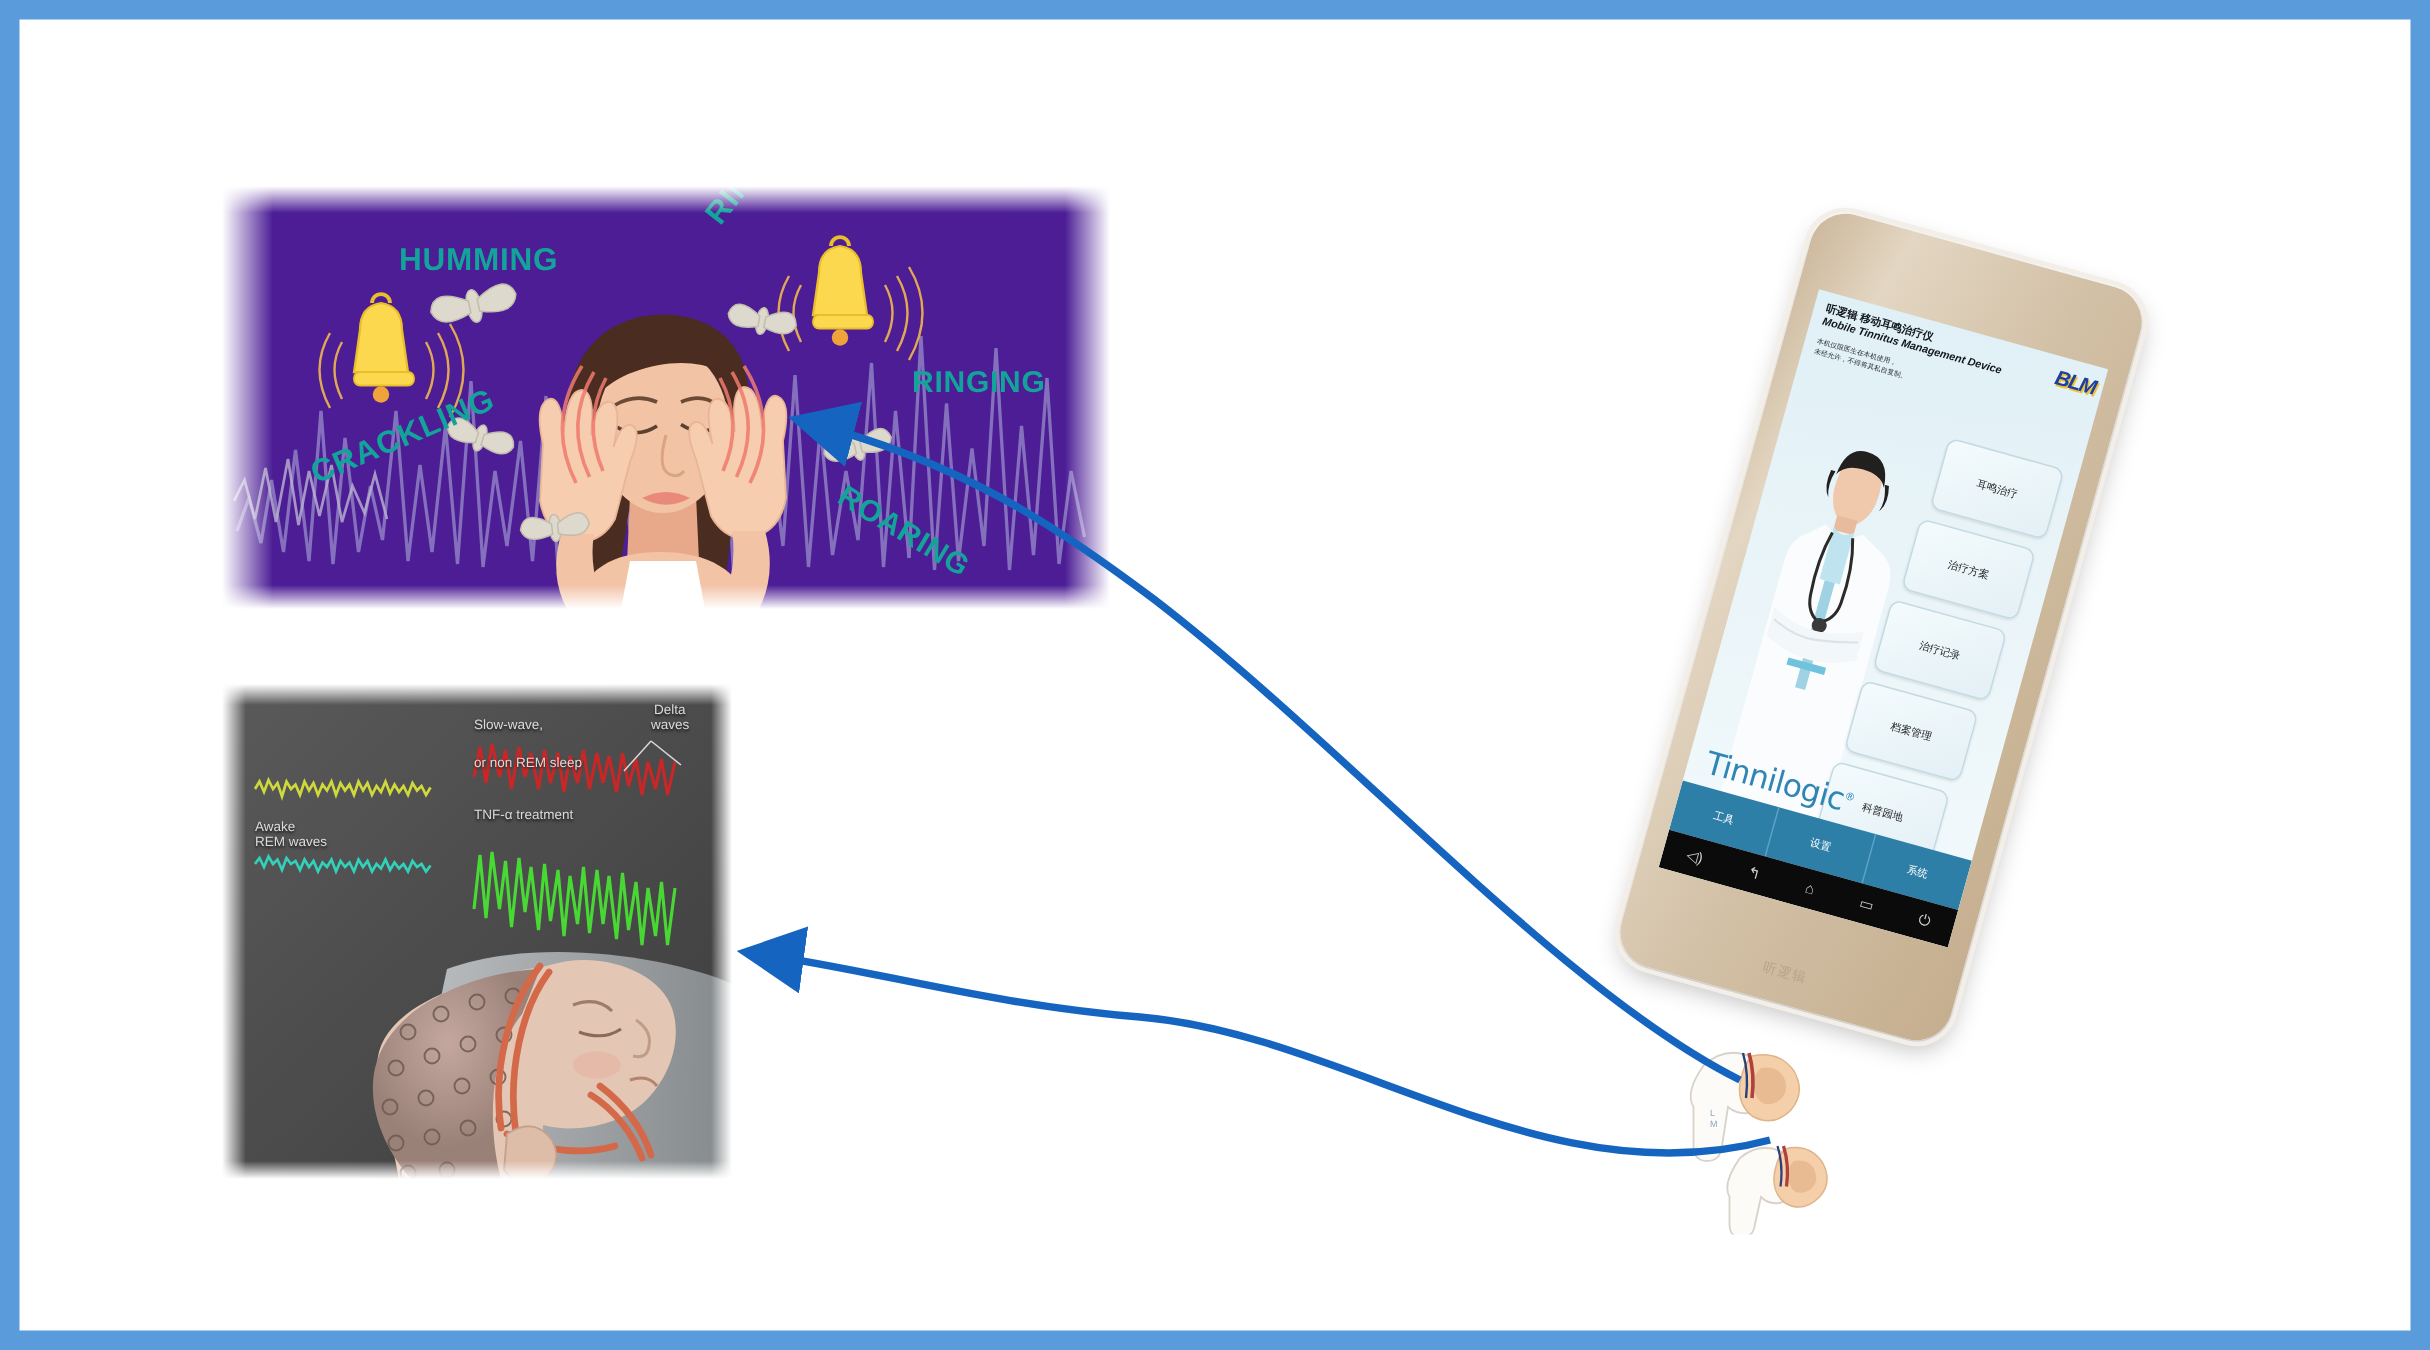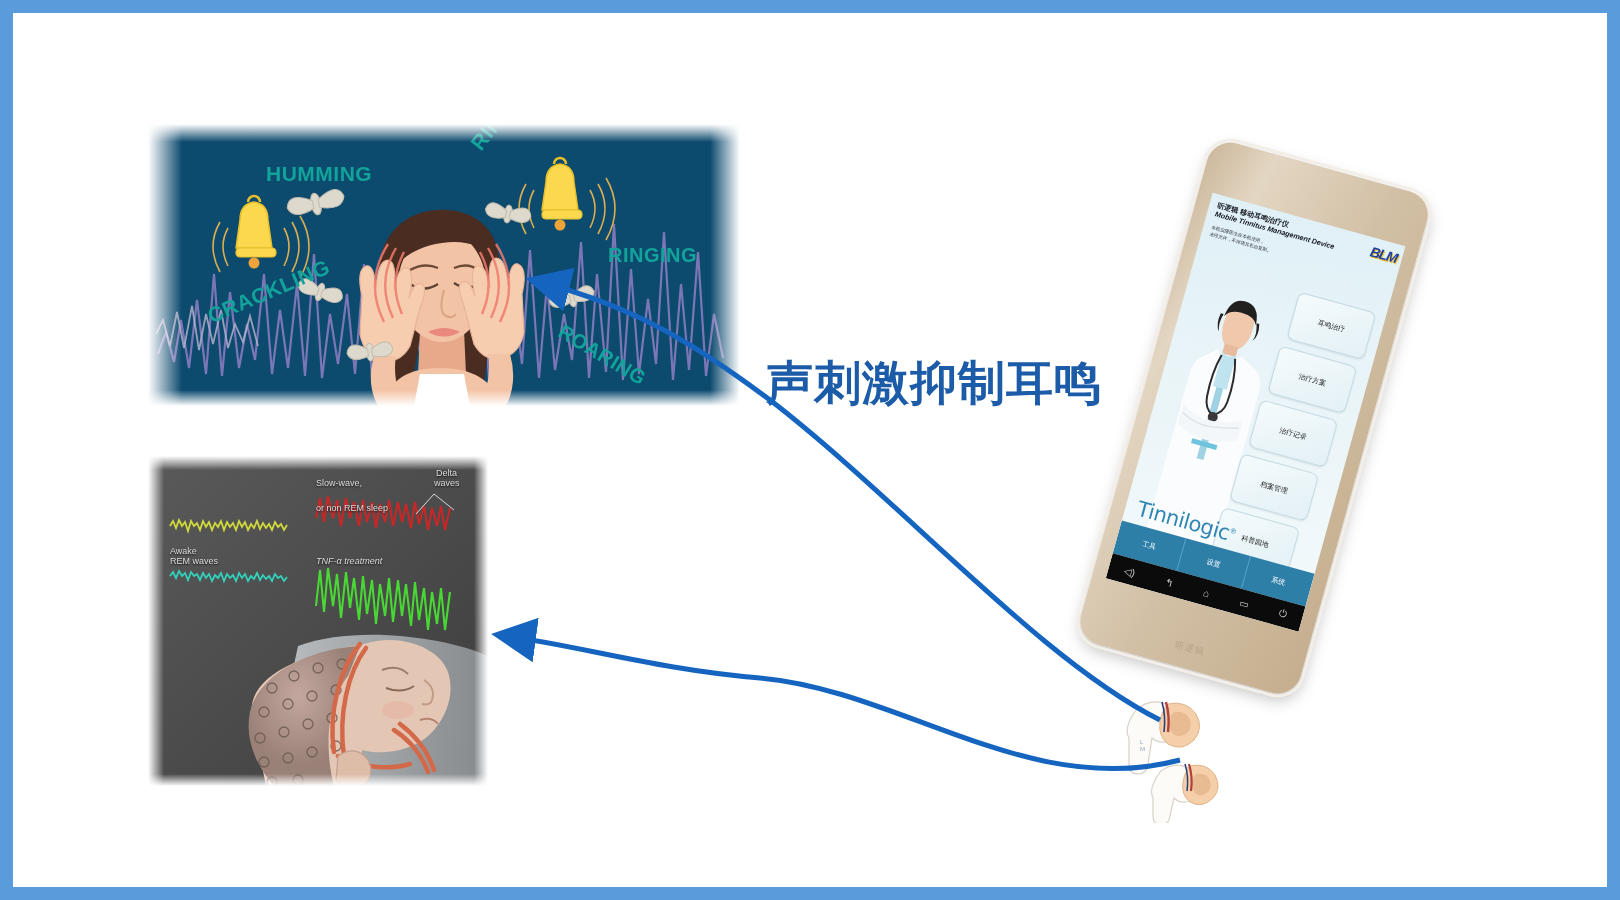--- a/index.html
+++ b/index.html
@@ -9,21 +9,21 @@
 
   
   .frame-edge{position:absolute;background:#5a9bdc;}
   .frame-top{left:0;top:0;width:1620px;height:13px;}
   .frame-bottom{left:0;top:887px;width:1620px;height:13px;}
   .frame-left{left:0;top:0;width:13px;height:900px;}
   .frame-right{left:1607px;top:0;width:13px;height:900px;}
 
   
   #tinnitus-panel{position:absolute;left:148px;top:124px;width:592px;height:282px;
-     background:#0c4a6e;overflow:hidden;}
+     background:#4c1d95;overflow:hidden;}
   #tinnitus-panel .fade-l{position:absolute;left:0;top:0;width:34px;height:100%;
      background:linear-gradient(to right,#ffffff,rgba(255,255,255,0));z-index:9;}
   #tinnitus-panel .fade-r{position:absolute;right:0;top:0;width:30px;height:100%;
      background:linear-gradient(to left,#ffffff,rgba(255,255,255,0));z-index:9;}
   #tinnitus-panel .fade-t{position:absolute;left:0;top:0;height:18px;width:100%;
      background:linear-gradient(to bottom,#ffffff,rgba(255,255,255,0));z-index:9;}
   #tinnitus-panel .fade-b{position:absolute;left:0;bottom:0;height:16px;width:100%;
      background:linear-gradient(to top,#ffffff,rgba(255,255,255,0));z-index:9;}
   .tin-word{position:absolute;color:#12a39b;font-weight:bold;letter-spacing:.5px;
      white-space:nowrap;z-index:6;}
@@ -308,29 +308,28 @@
       <path d="M272,264 q12,-4 18,4" fill="none" stroke="#b5836f" stroke-width="2"></path>
       <ellipse cx="250" cy="254" rx="16" ry="9" fill="#e8a898" opacity=".4"></ellipse>
     </svg>
 
     <div class="eeg-label" style="left:22px;top:50px;margin-top:40px;">Awake</div>
     <div class="eeg-label" style="left:22px;top:100px;">REM waves</div>
     <div class="eeg-label" style="left:168px;top:22px;">Slow-wave,</div>
     <div class="eeg-label" style="left:168px;top:47px;">or non REM sleep</div>
     <div class="eeg-label" style="left:288px;top:12px;">Delta</div>
     <div class="eeg-label" style="left:286px;top:22px;">waves</div>
-    <div class="eeg-label" style="left:168px;top:100px;font-style:italic;">TNF-α treatment</div>
+    <div class="eeg-label" style="left:168px;top:82px;">TNF-α treatment</div>
 
     <div class="ef ef-l"></div>
     <div class="ef ef-r"></div>
     <div class="ef ef-t"></div>
     <div class="ef ef-b"></div>
   </div>
 
-  <div class="caption" id="caption-sound">声刺激抑制耳鸣</div>
 
   <svg id="arrows">
     <defs>
       <marker id="ah" markerWidth="9" markerHeight="9" refX="6" refY="4.5" orient="auto">
         <path d="M0,0 L9,4.5 L0,9 Z" fill="#1565c0"></path>
       </marker>
     </defs>
     <path d="M1160,720 C1040,660 900,500 770,400 C700,348 640,308 540,282" fill="none" stroke="#1565c0" stroke-width="5" marker-end="url(#ah)"></path>
     <path d="M1180,760 C1030,800 900,690 760,678 C660,670 580,646 506,636" fill="none" stroke="#1565c0" stroke-width="5" marker-end="url(#ah)"></path>
   </svg>

